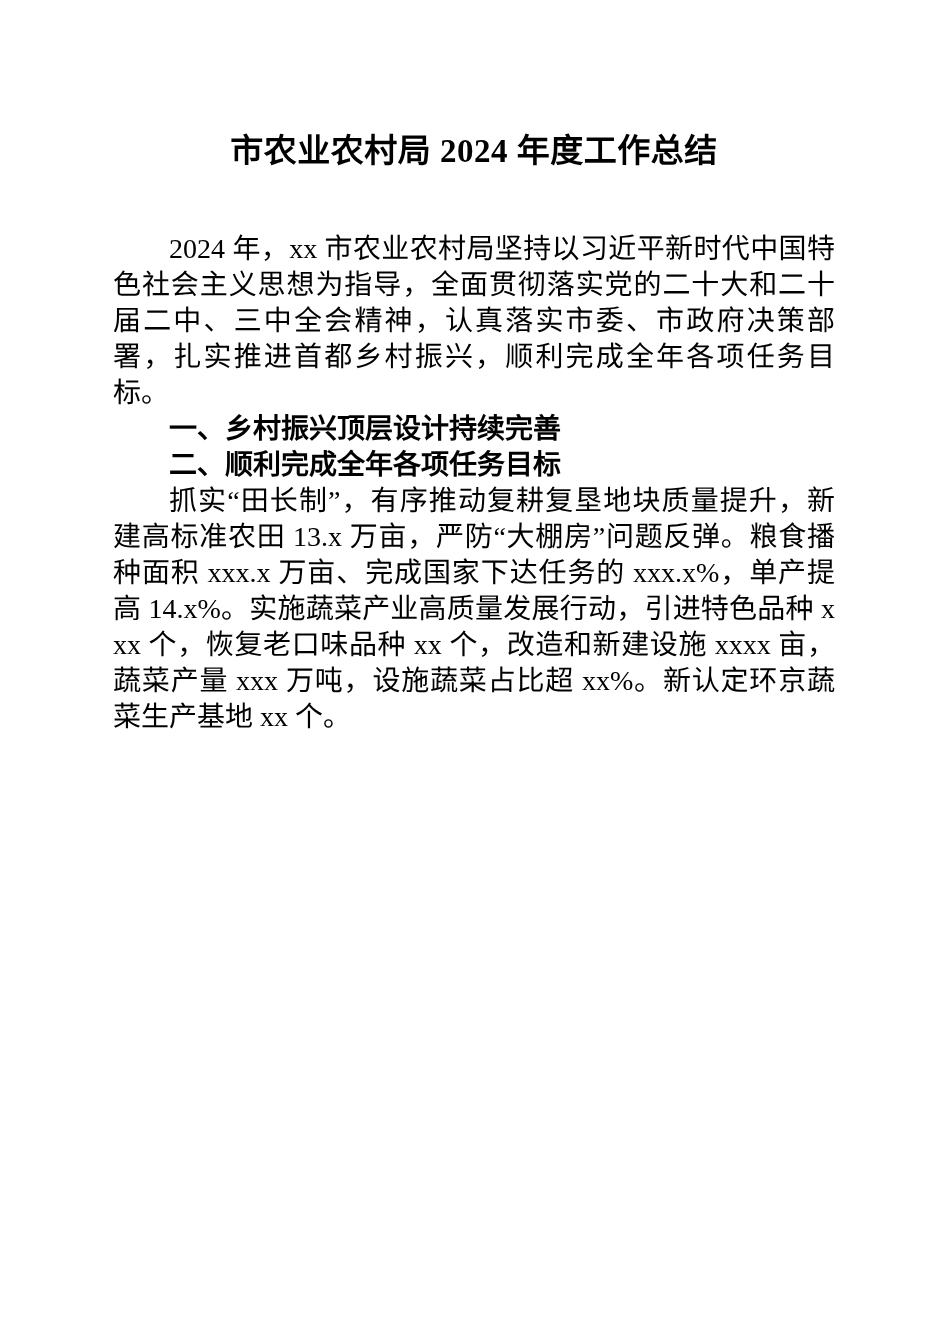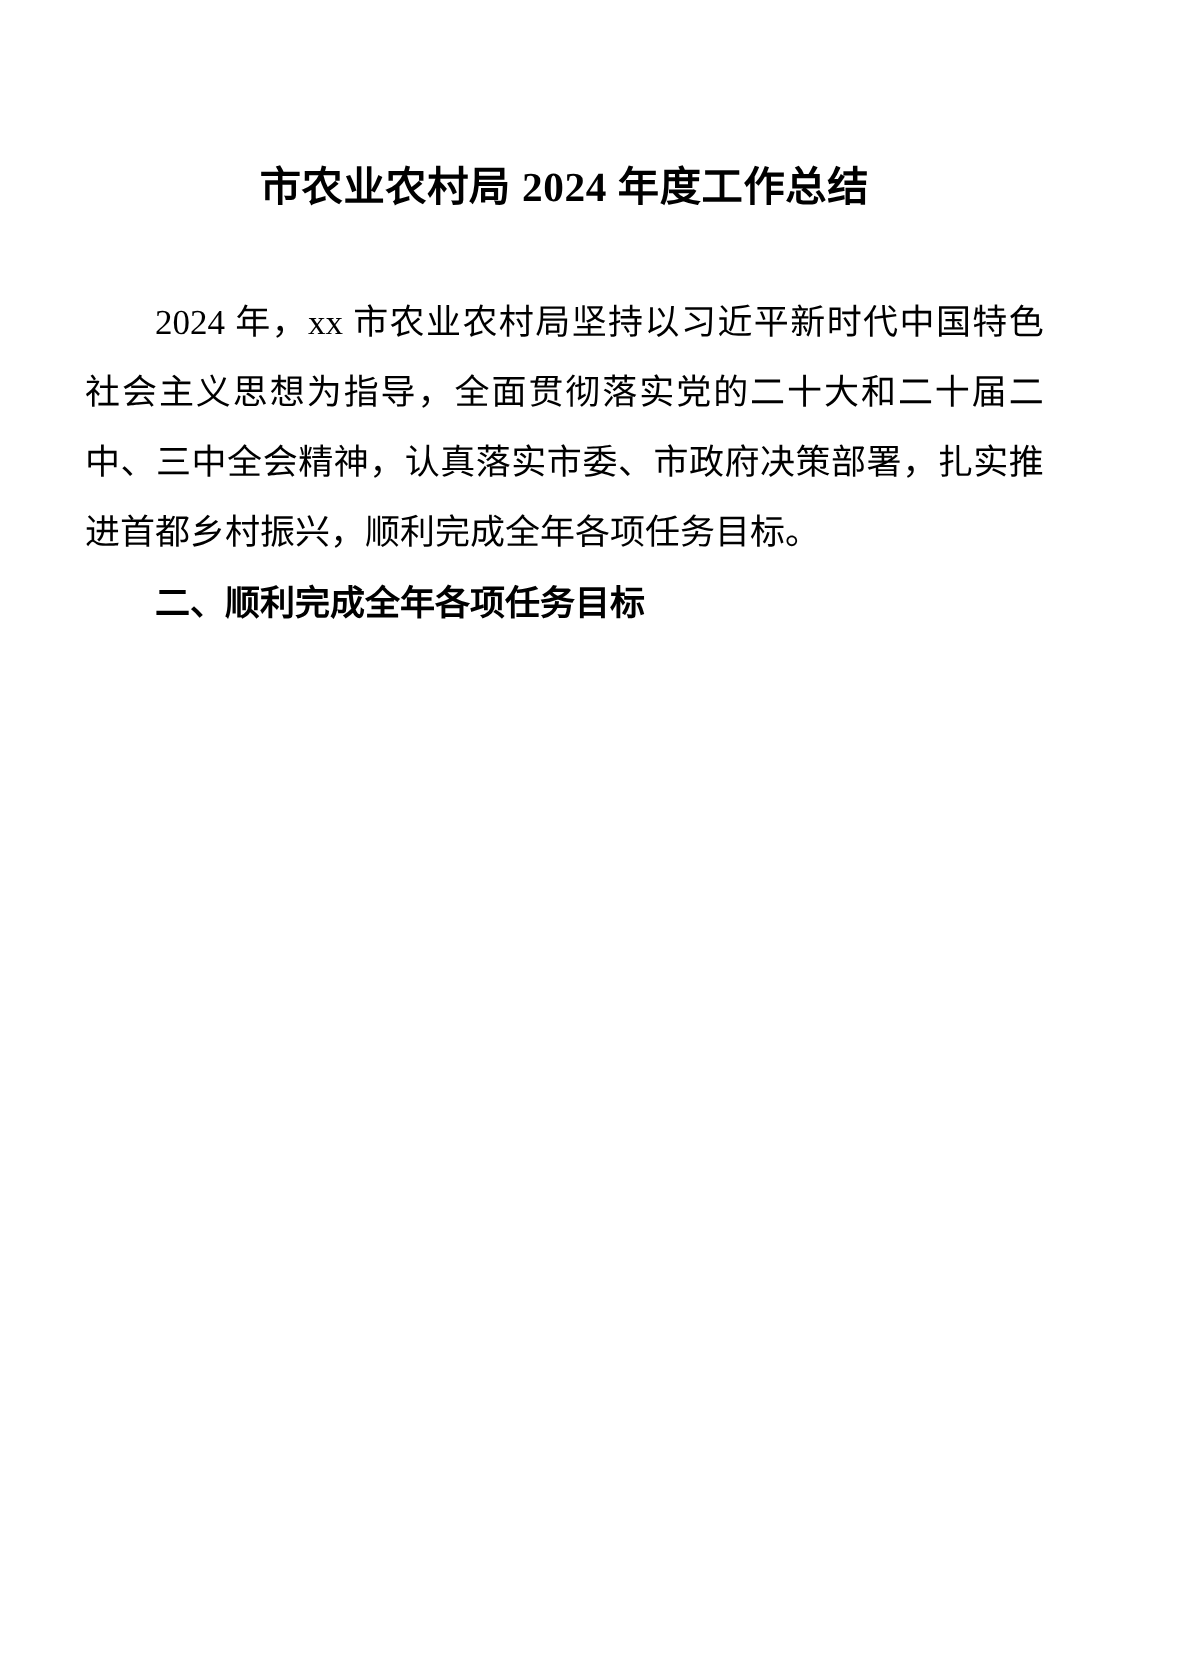--- a/index.html
+++ b/index.html
@@ -8,36 +8,36 @@
     background: #ffffff;
   }
   .page {
     position: relative;
     width: 950px;
     height: 1344px;
     margin: 0 auto;
     background: #ffffff;
     overflow: hidden;
     box-sizing: border-box;
-    padding: 130px 115px 0 68px;
+    padding: 130px 115px 0 113px;
     color: #000000;
   }
   .doc-title {
     font-family: "Liberation Serif", "DejaVu Serif", serif;
     font-size: 33px;
     font-weight: bold;
     line-height: 43px;
     text-align: center;
     letter-spacing: 0.5px;
     margin: 0 0 58px 0;
   }
   .doc-body p {
     margin: 0;
     font-size: 28px;
-    line-height: 56px;
+    line-height: 36px;
     text-align: justify;
     text-indent: 2em;
     word-break: break-all;
   }
   .doc-body p.body-para {
     font-family: "Liberation Serif", "DejaVu Serif", serif;
     font-weight: normal;
   }
   .doc-body p.section-heading {
     font-family: "Liberation Sans", "DejaVu Sans", sans-serif;
@@ -45,15 +45,17 @@
   }
 </style>
 </head>
 <body>
 
 <div class="page">
   <h1 class="doc-title">市农业农村局 2024 年度工作总结</h1>
 
   <div class="doc-body">
     <p class="body-para">2024 年，xx 市农业农村局坚持以习近平新时代中国特色社会主义思想为指导，全面贯彻落实党的二十大和二十届二中、三中全会精神，认真落实市委、市政府决策部署，扎实推进首都乡村振兴，顺利完成全年各项任务目标。</p>
+    <p class="section-heading">一、乡村振兴顶层设计持续完善</p>
     <p class="section-heading">二、顺利完成全年各项任务目标</p>
+    <p class="body-para">抓实“田长制”，有序推动复耕复垦地块质量提升，新建高标准农田 13.x 万亩，严防“大棚房”问题反弹。粮食播种面积 xxx.x 万亩、完成国家下达任务的 xxx.x%，单产提高 14.x%。实施蔬菜产业高质量发展行动，引进特色品种 xxx 个，恢复老口味品种 xx 个，改造和新建设施 xxxx 亩，蔬菜产量 xxx 万吨，设施蔬菜占比超 xx%。新认定环京蔬菜生产基地 xx 个。</p>
   </div>
 </div>
 
 </body></html>

